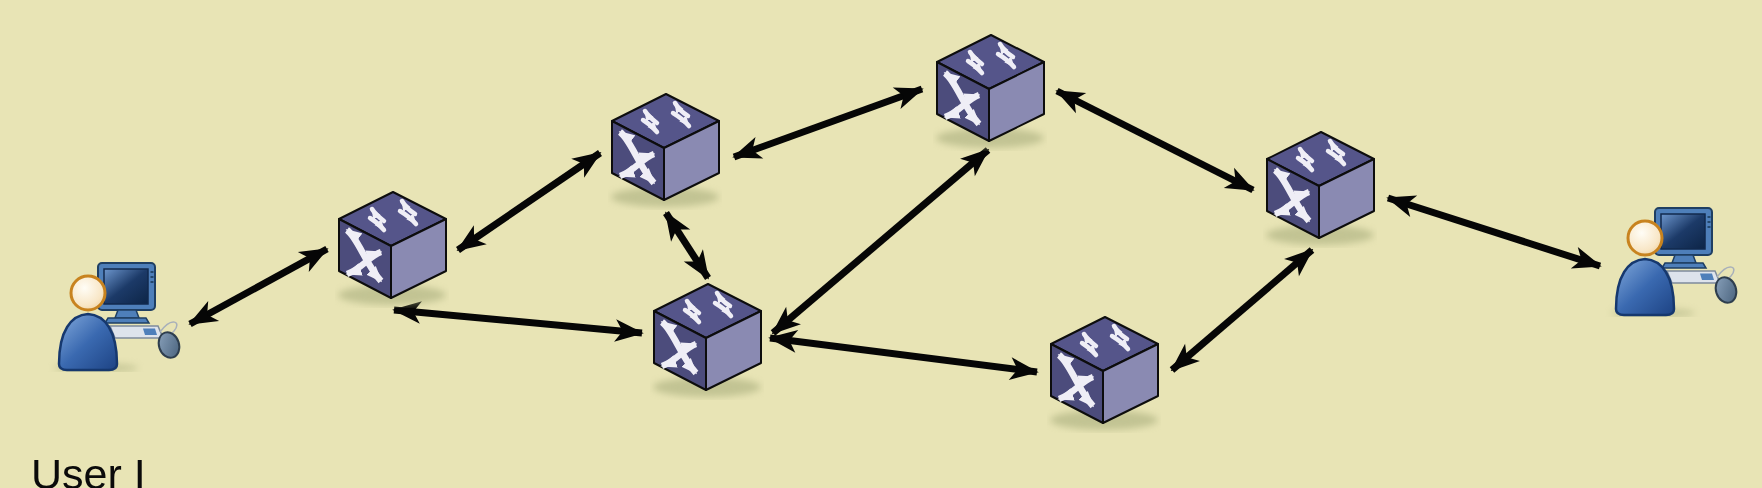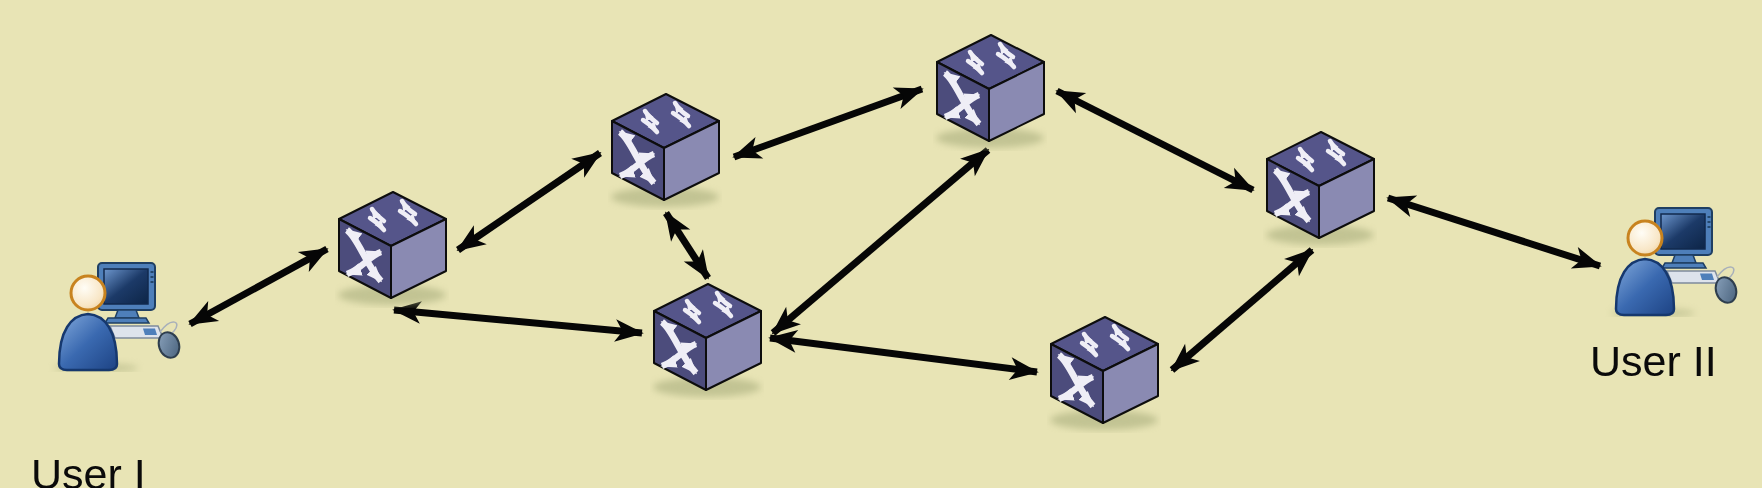--- a/index.html
+++ b/index.html
@@ -111,21 +111,20 @@
       <line x1="666" y1="213" x2="708" y2="278" class="link-line" marker-end="url(#head-end)" marker-start="url(#head-start)" style="stroke-width: 7;"></line>
       <line x1="734" y1="157" x2="922" y2="89" class="link-line" marker-end="url(#head-end)" marker-start="url(#head-start)" style="stroke-width: 7;"></line>
       <line x1="773" y1="333" x2="988" y2="150" class="link-line" marker-end="url(#head-end)" marker-start="url(#head-start)" style="stroke-width: 7;"></line>
       <line x1="770" y1="338" x2="1037" y2="372" class="link-line" marker-end="url(#head-end)" marker-start="url(#head-start)" style="stroke-width: 7;"></line>
       <line x1="1057" y1="91" x2="1253" y2="190" class="link-line" marker-end="url(#head-end)" marker-start="url(#head-start)" style="stroke-width: 7;"></line>
       <line x1="1172" y1="370" x2="1312" y2="250" class="link-line" marker-end="url(#head-end)" marker-start="url(#head-start)" style="stroke-width: 7;"></line>
       <line x1="1388" y1="198" x2="1600" y2="266" class="link-line" marker-end="url(#head-end)" marker-start="url(#head-start)" style="stroke-width: 7;"></line>
     </svg>
 
   <div class="node-label" style="left: 31px; top: 414px; margin-top: 38px;">User I</div>
-  <div class="node-label" style="left: 1590px; top: 339px;">User II</div>
 <svg viewBox="0 0 114 120" class="node" style="left: 335px; top: 188px; width: 114px; height: 120px;">
       <use href="#sym-switch" xlink:href="#sym-switch"></use>
     </svg>
     <svg viewBox="0 0 114 120" class="node" style="left: 608px; top: 90px; width: 114px; height: 120px;">
       <use href="#sym-switch" xlink:href="#sym-switch"></use>
     </svg>
     <svg viewBox="0 0 114 120" class="node" style="left: 650px; top: 280px; width: 114px; height: 120px;">
       <use href="#sym-switch" xlink:href="#sym-switch"></use>
     </svg>
     <svg viewBox="0 0 114 120" class="node" style="left: 933px; top: 31px; width: 114px; height: 120px;">

